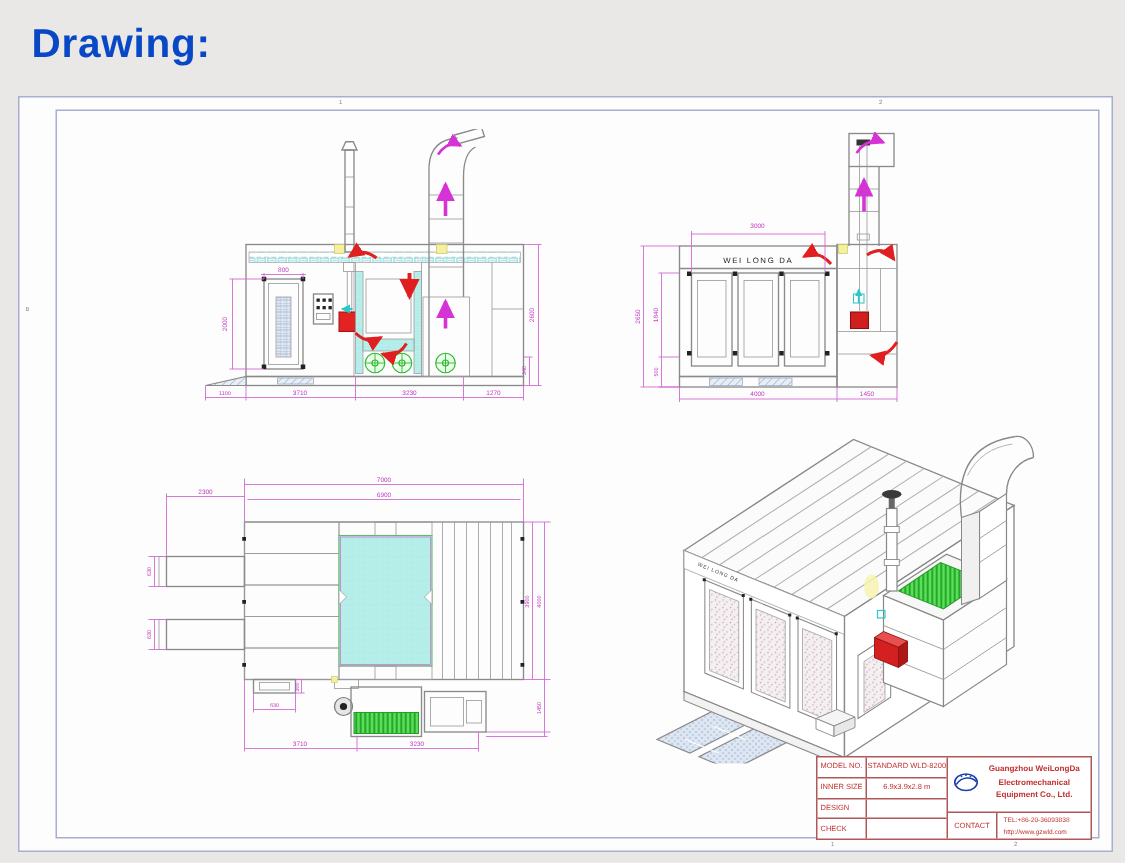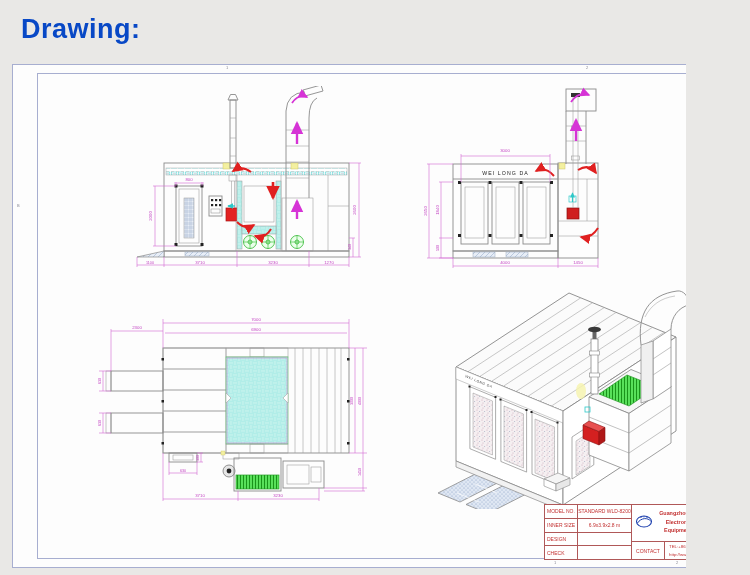--- a/index.html
+++ b/index.html
@@ -1,16 +1,16 @@
 <!DOCTYPE html>
 <html><head>
 <meta charset="utf-8">
 <style>
   html,body{margin:0;padding:0;background:#e9e8e6;}
-  .stage{position:relative;width:686px;height:575px;background:#e9e8e6;overflow:hidden;
+  .stage{position:relative;width:750px;height:575px;background:#e9e8e6;overflow:hidden;
          font-family:"Liberation Sans",sans-serif;}
   .page-title{position:absolute;left:21px;top:14px;font-size:27px;font-weight:bold;
               color:#0848c6;letter-spacing:0.5px;}
   .sheet{position:absolute;left:12px;top:64px;width:728px;height:502px;background:#fdfdfd;
          border:1px solid #a7aed0;}
   .inner-frame{position:absolute;left:24px;top:8px;right:8px;bottom:8px;
                border:1px solid #a7aed0;pointer-events:none;}
   .fmark{position:absolute;font-size:4px;color:#8a8a96;line-height:1;}
   .view{position:absolute;}
   svg text{font-family:"Liberation Sans",sans-serif;}

